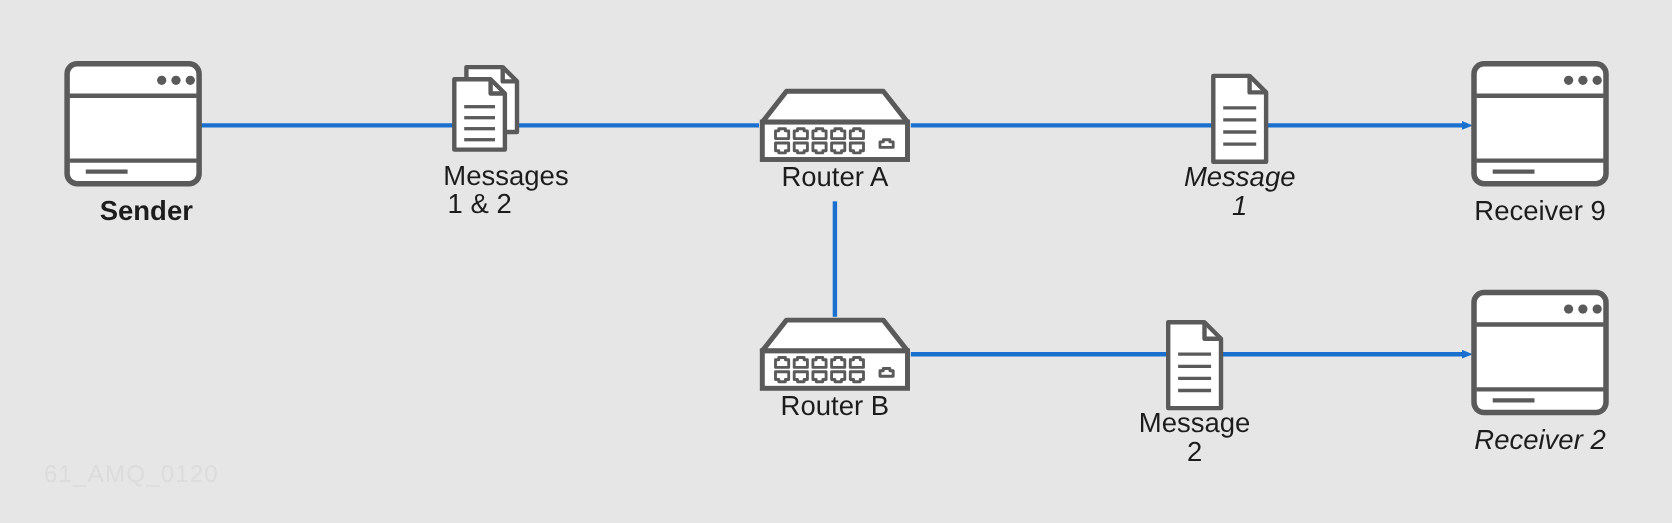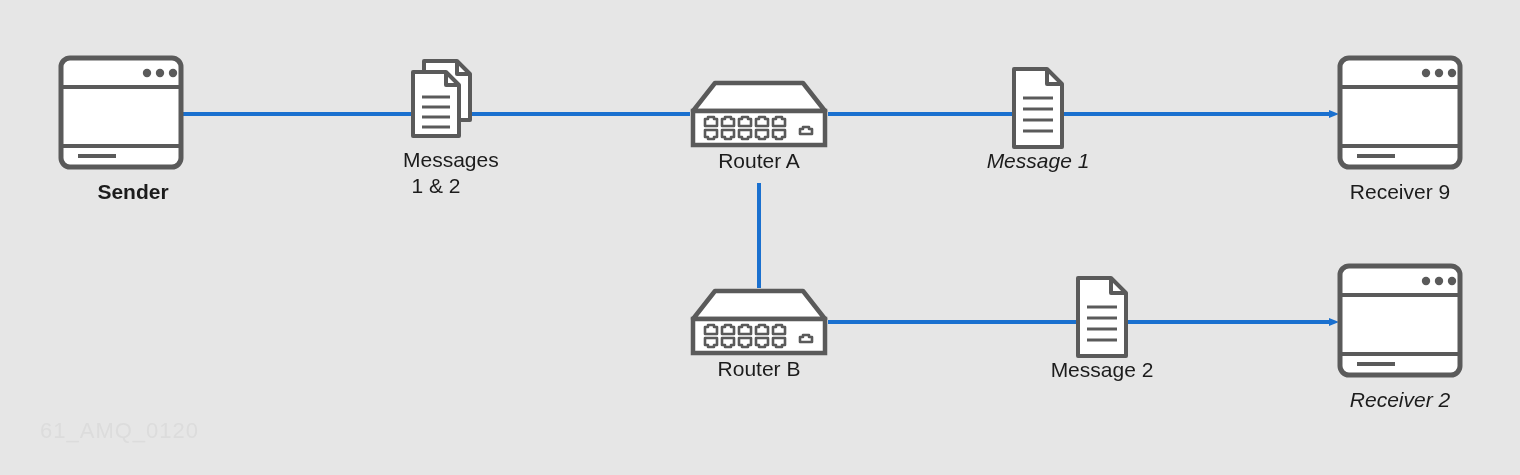--- a/index.html
+++ b/index.html
@@ -19,21 +19,21 @@
     height: 475px;
     background: #e6e6e6;
   }
   .node {
     position: absolute;
   }
   .label {
     position: absolute;
     text-align: center;
     color: #1c1c1c;
-    font-size: 21px;
+    font-size: 25px;
     line-height: 26px;
     font-family: "Liberation Sans", sans-serif;
     white-space: pre-line;
     left: 0;
     width: 100%;
   }
   .watermark {
     position: absolute;
     left: 40px;
     top: 418px;
@@ -154,33 +154,33 @@
           <path d="M51,52 L63,52 L63,59 L60,59 L60,61 L54,61 L54,59 L51,59 Z"></path>
           <path d="M68,52 L80,52 L80,59 L77,59 L77,61 L71,61 L71,59 L68,59 Z"></path>
           <path d="M85,52 L97,52 L97,59 L94,59 L94,61 L88,61 L88,59 L85,59 Z"></path>
         </g>
 
         <path d="M112,56 L112,51 L115,51 L115,49 L121,49 L121,51 L124,51 L124,56 Z" fill="none" stroke="#5a5a5a" stroke-width="2.6" stroke-linejoin="round"></path>
       </svg>
       <div class="label" style="top:70px;">Router A</div>
     </div>
 
-    <div class="node" style="left:983px; top:66px; width:110px;font-style:italic;">
+    <div class="node" style="left:1072px; top:66px; width:110px;font-style:italic;">
       <svg width="54" height="84" viewBox="0 0 54 84" style="position:relative; left:28px;">
         <path d="M3,3 L36,3 L51,18 L51,81 L3,81 Z" fill="#ffffff" stroke="#5a5a5a" stroke-width="4" stroke-linejoin="round"></path>
         <path d="M36,3 L36,18 L51,18" fill="none" stroke="#5a5a5a" stroke-width="4" stroke-linejoin="round"></path>
         <line x1="12" y1="32" x2="42" y2="32" stroke="#5a5a5a" stroke-width="3"></line>
         <line x1="12" y1="43" x2="42" y2="43" stroke="#5a5a5a" stroke-width="3"></line>
         <line x1="12" y1="54" x2="42" y2="54" stroke="#5a5a5a" stroke-width="3"></line>
         <line x1="12" y1="65" x2="42" y2="65" stroke="#5a5a5a" stroke-width="3"></line>
       </svg>
       <div class="label" style="top:82px;">Message 1</div>
     </div>
 
-    <div class="node" style="left:1031px; top:275px; width:110px;margin-left:16px;">
+    <div class="node" style="left:1031px; top:290px; width:110px;">
       <svg width="54" height="84" viewBox="0 0 54 84" style="position:relative; left:28px;">
         <path d="M3,3 L36,3 L51,18 L51,81 L3,81 Z" fill="#ffffff" stroke="#5a5a5a" stroke-width="4" stroke-linejoin="round"></path>
         <path d="M36,3 L36,18 L51,18" fill="none" stroke="#5a5a5a" stroke-width="4" stroke-linejoin="round"></path>
         <line x1="12" y1="32" x2="42" y2="32" stroke="#5a5a5a" stroke-width="3"></line>
         <line x1="12" y1="43" x2="42" y2="43" stroke="#5a5a5a" stroke-width="3"></line>
         <line x1="12" y1="54" x2="42" y2="54" stroke="#5a5a5a" stroke-width="3"></line>
         <line x1="12" y1="65" x2="42" y2="65" stroke="#5a5a5a" stroke-width="3"></line>
       </svg>
       <div class="label" style="top:82px;">Message 2</div>
     </div>

